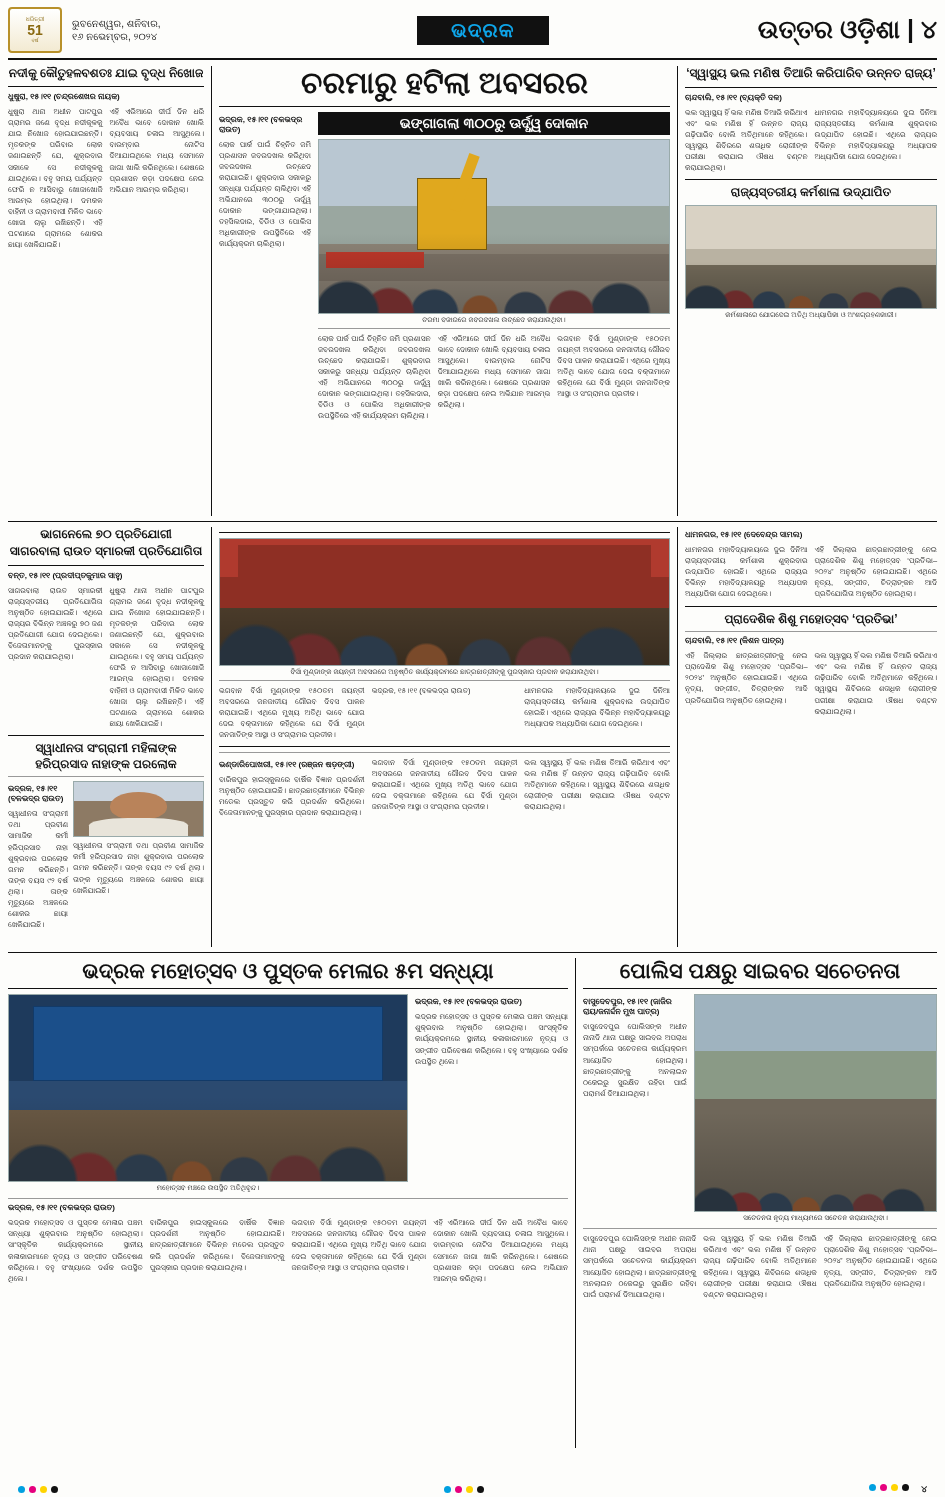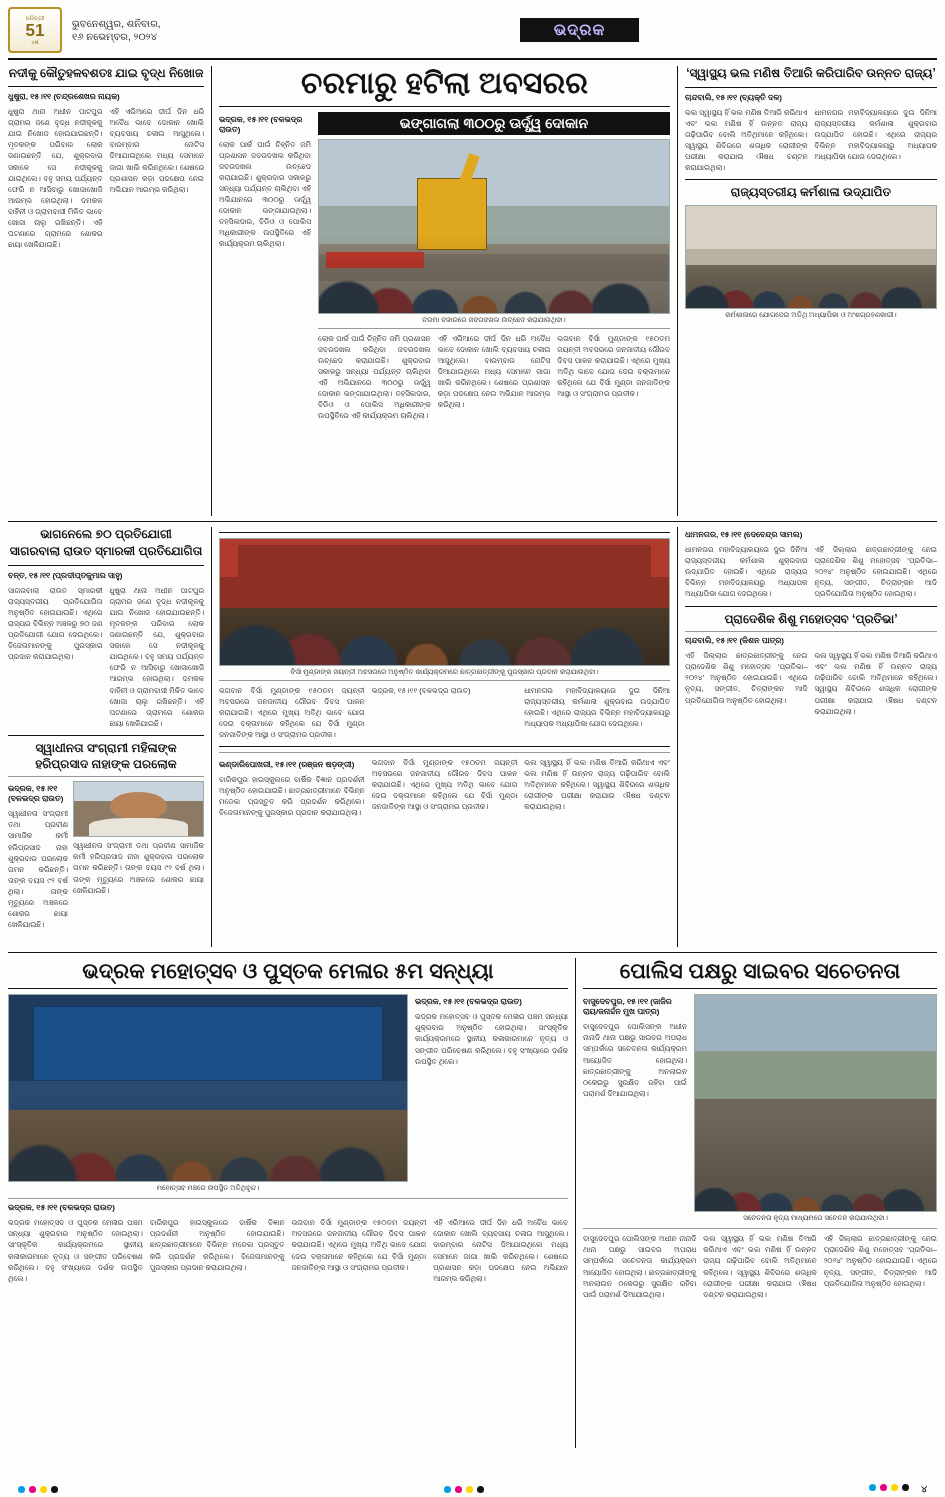--- a/index.html
+++ b/index.html
@@ -16,26 +16,26 @@
   .page { width:945px; height:1497px; position:relative; padding:6px 8px; }
 
   
   .masthead { display:flex; align-items:center; border-bottom:2px solid #111; padding-bottom:4px; height:54px; }
   .logo-badge {
     width:54px; height:46px; border:2px solid #b8912a; border-radius:4px;
     display:flex; flex-direction:column; align-items:center; justify-content:center;
     background:linear-gradient(#fff,#f3ead2); margin-right:10px;
   }
   .logo-badge .t1 { font-size:6px; color:#8a6a12; letter-spacing:0; }
-  .logo-badge .t2 { font-size:17px; font-weight:bold; color:#8a6a12; line-height:1; }
+  .logo-badge .t2 { font-size:14px; font-weight:bold; color:#8a6a12; line-height:1; }
   .logo-badge .t3 { font-size:5px; color:#8a6a12; }
   .mast-place { font-size:10px; line-height:1.35; color:#111; width:150px; }
   .mast-mid { flex:1; display:flex; align-items:center; justify-content:center; }
   .mast-chip {
-    background:#111; color:#c4b5fd; font-size:16px; font-weight:bold;
+    background:#111; color:#0ea5e9; font-size:20px; font-weight:bold;
     padding:3px 34px; letter-spacing:1px;
   }
   .mast-right { font-size:25px; font-weight:bold; white-space:nowrap; padding-left:14px; }
   .byline { font-size:8px; font-weight:bold; margin:3px 0 4px; }
   .body-col { font-size:7.4px; line-height:1.5; text-align:justify; color:#1a1a1a; hyphens:auto; }
   .rule { border-top:1px solid #111; margin:5px 0; }
   .rule-thin { border-top:1px solid #999; margin:4px 0; }
   .cap { font-size:7px; text-align:center; margin-top:2px; color:#222; }
 
   
@@ -96,20 +96,25 @@
       <div class="t2">51</div>
       <div class="t3">ବର୍ଷ</div>
     </div>
     <div class="mast-place">
       <div>ଭୁବନେଶ୍ୱର, ଶନିବାର,</div>
       <div>୧୬ ନଭେମ୍ବର, ୨୦୨୪</div>
     </div>
     <div class="mast-mid">
       <span class="mast-chip">ଭଦ୍ରକ</span>
     </div>
+    <div class="mast-right">
+      <span>ଉତ୍ତର ଓଡ଼ିଶା</span>
+      <span> | </span>
+      <span>୪</span>
+    </div>
   </div>
 
   <div class="cols" style="margin-top:6px; height:450px;">
 
     <div style="width:196px;">
       <div class="h-md" style="text-align:center;">ନଦୀକୁ କୌତୁହଳବଶତଃ ଯାଇ ବୃଦ୍ଧ ନିଖୋଜ</div>
       <div class="rule"></div>
       <div class="byline">ଧୁଷୁରା, ୧୫।୧୧ (ଚନ୍ଦ୍ରଶେଖର ନାୟକ)</div>
       <div class="cols">
         <div class="col body-col">ଧୁଷୁରା ଥାନା ଅଧୀନ ପାଟପୁର ଗ୍ରାମର ଜଣେ ବୃଦ୍ଧ ନଦୀକୂଳକୁ ଯାଇ ନିଖୋଜ ହୋଇଯାଇଛନ୍ତି। ମୃତକଙ୍କ ପରିବାର ଲୋକ ଜଣାଇଛନ୍ତି ଯେ, ଶୁକ୍ରବାର ସକାଳେ ସେ ନଦୀକୂଳକୁ ଯାଇଥିଲେ। ବହୁ ସମୟ ପର୍ଯ୍ୟନ୍ତ ଫେରି ନ ଆସିବାରୁ ଖୋଜାଖୋଜି ଆରମ୍ଭ ହୋଇଥିଲା। ଦମକଳ ବାହିନୀ ଓ ଗ୍ରାମବାସୀ ମିଳିତ ଭାବେ ଖୋଜା ଚାଲୁ ରଖିଛନ୍ତି। ଏହି ଘଟଣାରେ ଗ୍ରାମରେ ଶୋକର ଛାୟା ଖେଳିଯାଇଛି।</div>

